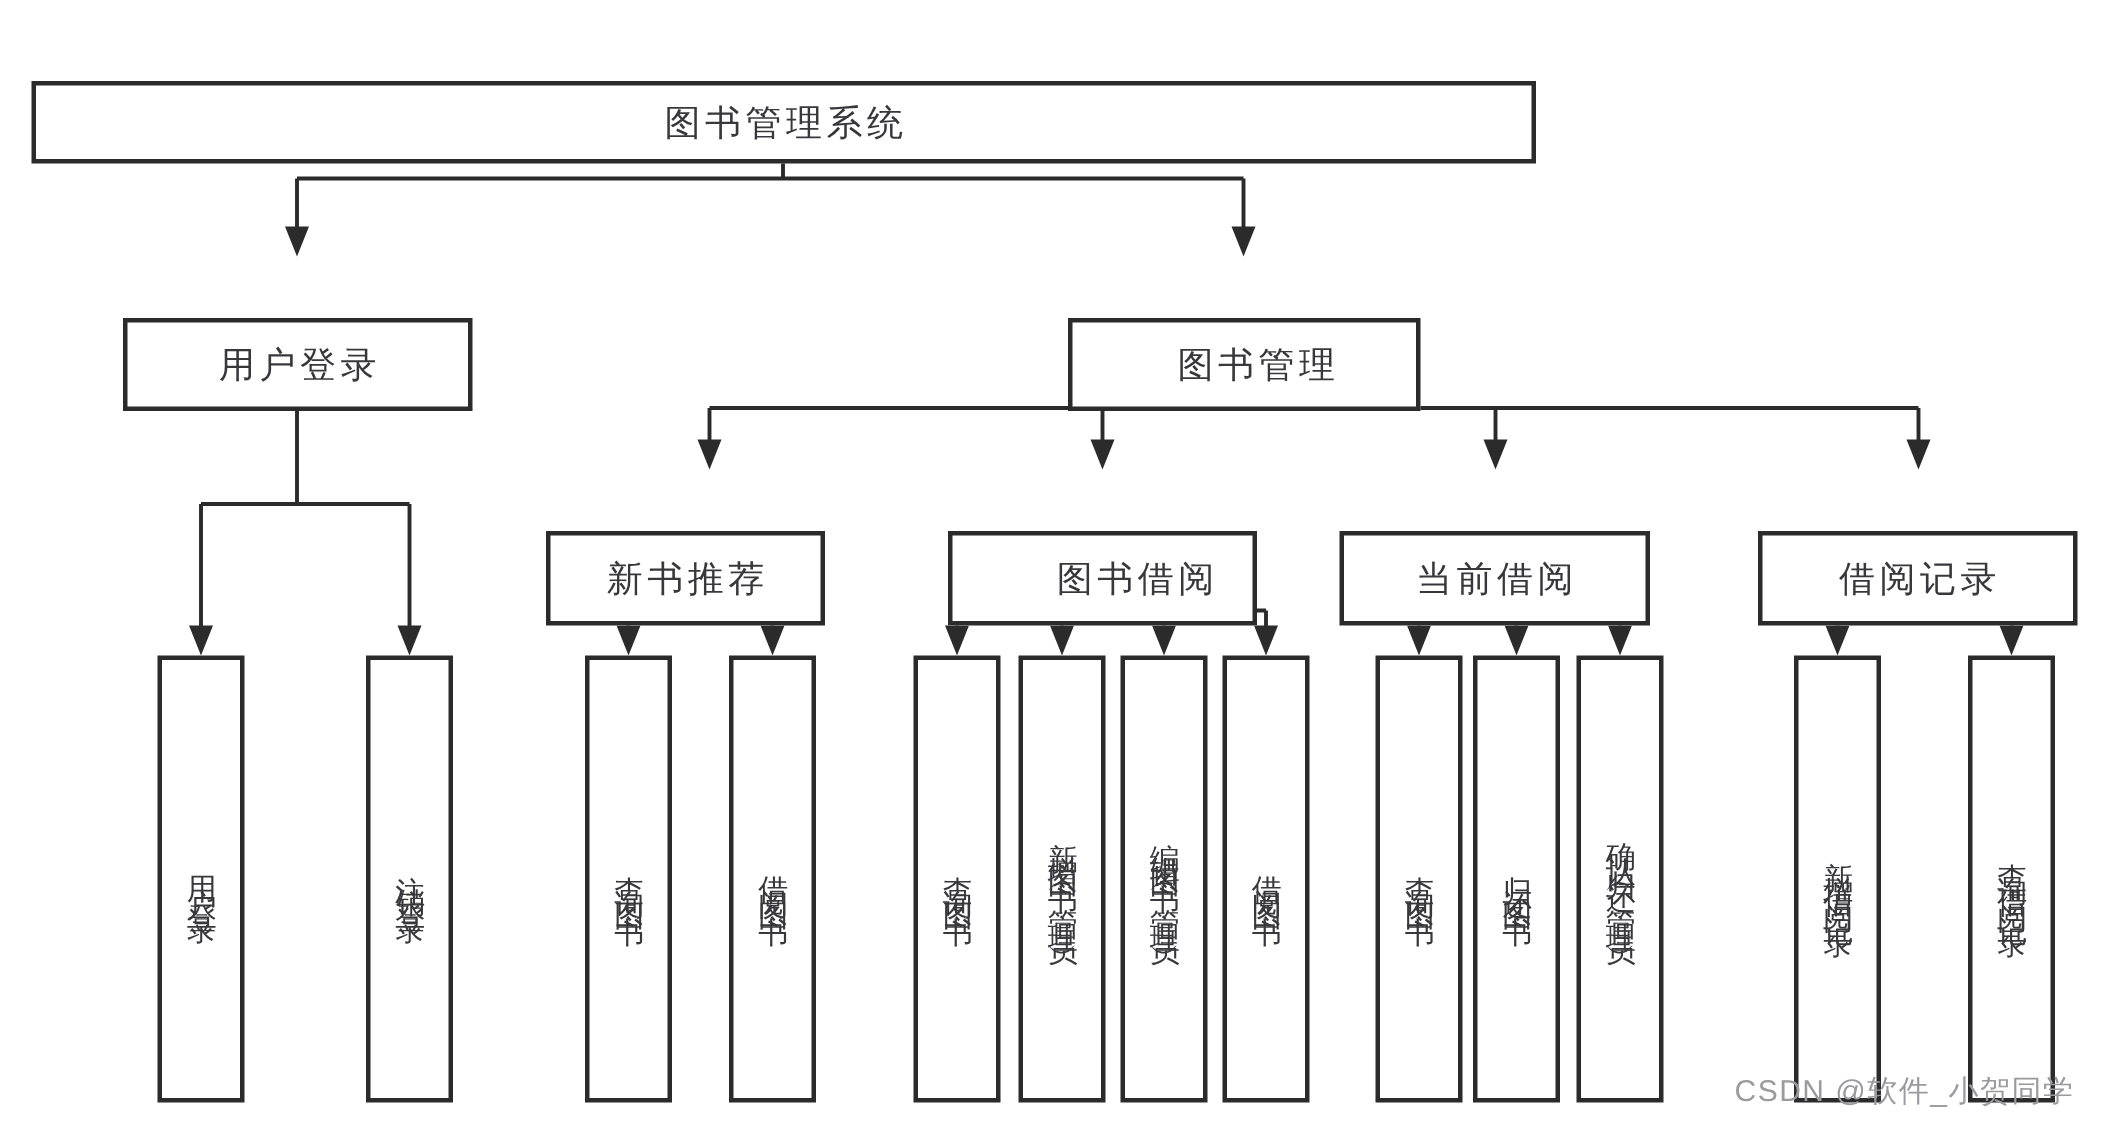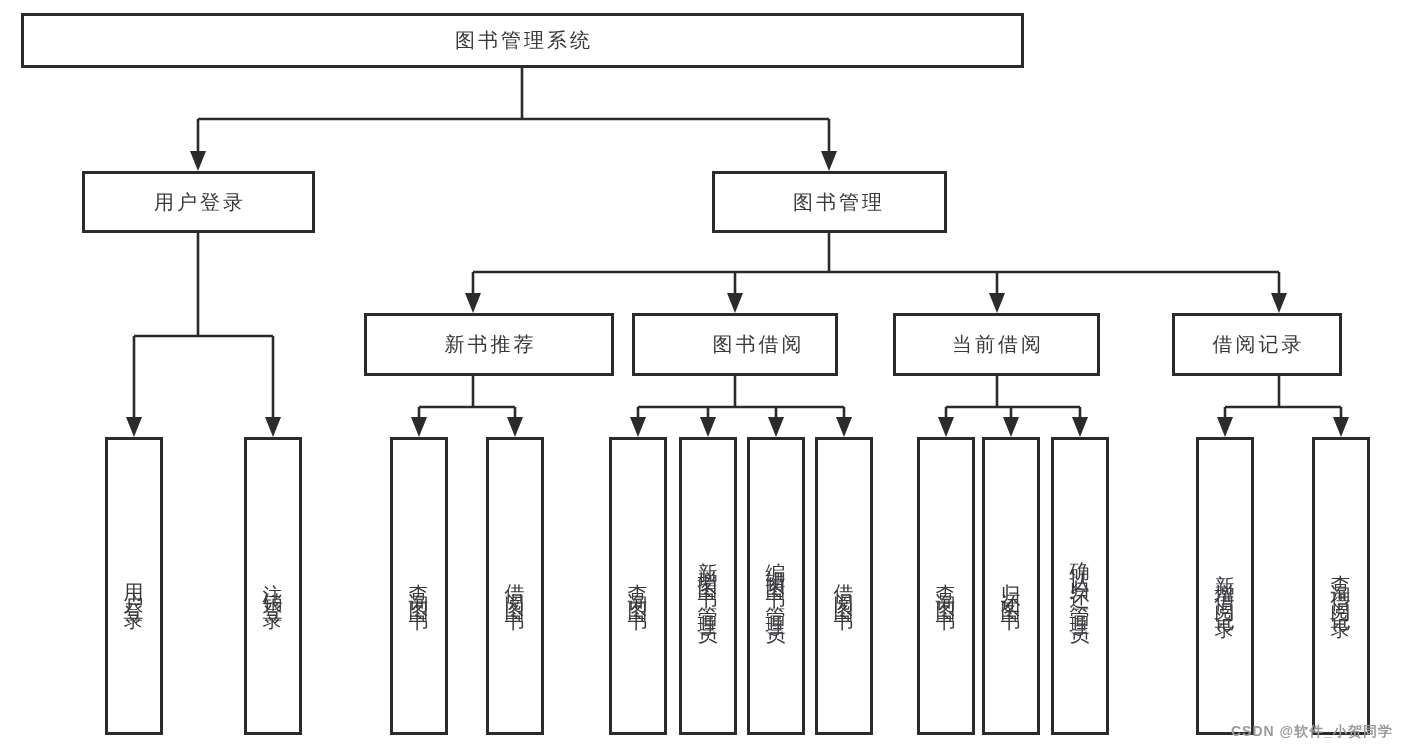--- a/index.html
+++ b/index.html
@@ -22,43 +22,43 @@
     color:var(--line);
   }
   svg.connectors line{stroke:currentColor;stroke-width:2.6;}
   svg.connectors polygon{fill:currentColor;stroke:none;}
   .hbox{
     position:absolute;
     box-sizing:border-box;
     border:3px solid var(--line);
     background:var(--bg);
     display:flex;align-items:center;justify-content:center;
-    font-size:20px;letter-spacing:3px;text-indent:3px;
+    font-size:24px;letter-spacing:3px;text-indent:3px;
     color:var(--text);
     white-space:nowrap;
+    margin-top:41px;
   }
   .leaf{
     position:absolute;
     top:437px;height:298px;width:58px;
     box-sizing:border-box;
     border:3px solid var(--line);
     background:var(--bg);
     display:flex;align-items:center;justify-content:center;
     writing-mode:vertical-rl;text-orientation:mixed;
     font-size:20px;letter-spacing:9px;
     line-height:1;
     color:var(--text);
   }
   .watermark{
     position:absolute;
-    right:12px;bottom:6px;
-    font-size:14px;letter-spacing:1px;
+    right:22px;bottom:6px;
+    font-size:20px;letter-spacing:1px;
     color:var(--wm);
     white-space:nowrap;
-    font-weight:bold;
   }
 </style>
 </head>
 <body>
 
 <div class="canvas">
 
   <svg class="connectors" viewBox="0 0 1405 747" aria-hidden="true">
 
     <g>
@@ -133,24 +133,24 @@
       <line x1="1341" y1="407" x2="1341" y2="421"></line>
       <polygon points="1333,417 1349,417 1341,437"></polygon>
     </g>
   </svg>
 
   <div class="hbox" style="left:21px;top:13px;width:1003px;height:55px;">图书管理系统</div>
 
   <div class="hbox" style="left:82px;top:171px;width:233px;height:62px;">用户登录</div>
   <div class="hbox" style="left:712px;top:171px;width:235px;height:62px;padding-left:16px;">图书管理</div>
 
-  <div class="hbox" style="left:364px;top:313px;width:250px;height:63px;">新书推荐</div>
+  <div class="hbox" style="left:364px;top:313px;width:186px;height:63px;">新书推荐</div>
   <div class="hbox" style="left:632px;top:313px;width:206px;height:63px;padding-left:44px;">图书借阅</div>
   <div class="hbox" style="left:893px;top:313px;width:207px;height:63px;">当前借阅</div>
-  <div class="hbox" style="left:1172px;top:313px;width:170px;height:63px;">借阅记录</div>
+  <div class="hbox" style="left:1172px;top:313px;width:213px;height:63px;">借阅记录</div>
 
   <div class="leaf" style="left:105px;">用户登录</div>
   <div class="leaf" style="left:244px;">注销登录</div>
 
   <div class="leaf" style="left:390px;">查询图书</div>
   <div class="leaf" style="left:486px;">借阅图书</div>
 
   <div class="leaf" style="left:609px;">查询图书</div>
   <div class="leaf" style="left:679px;">新增图书（管理员）</div>
   <div class="leaf" style="left:747px;">编辑图书（管理员）</div>

